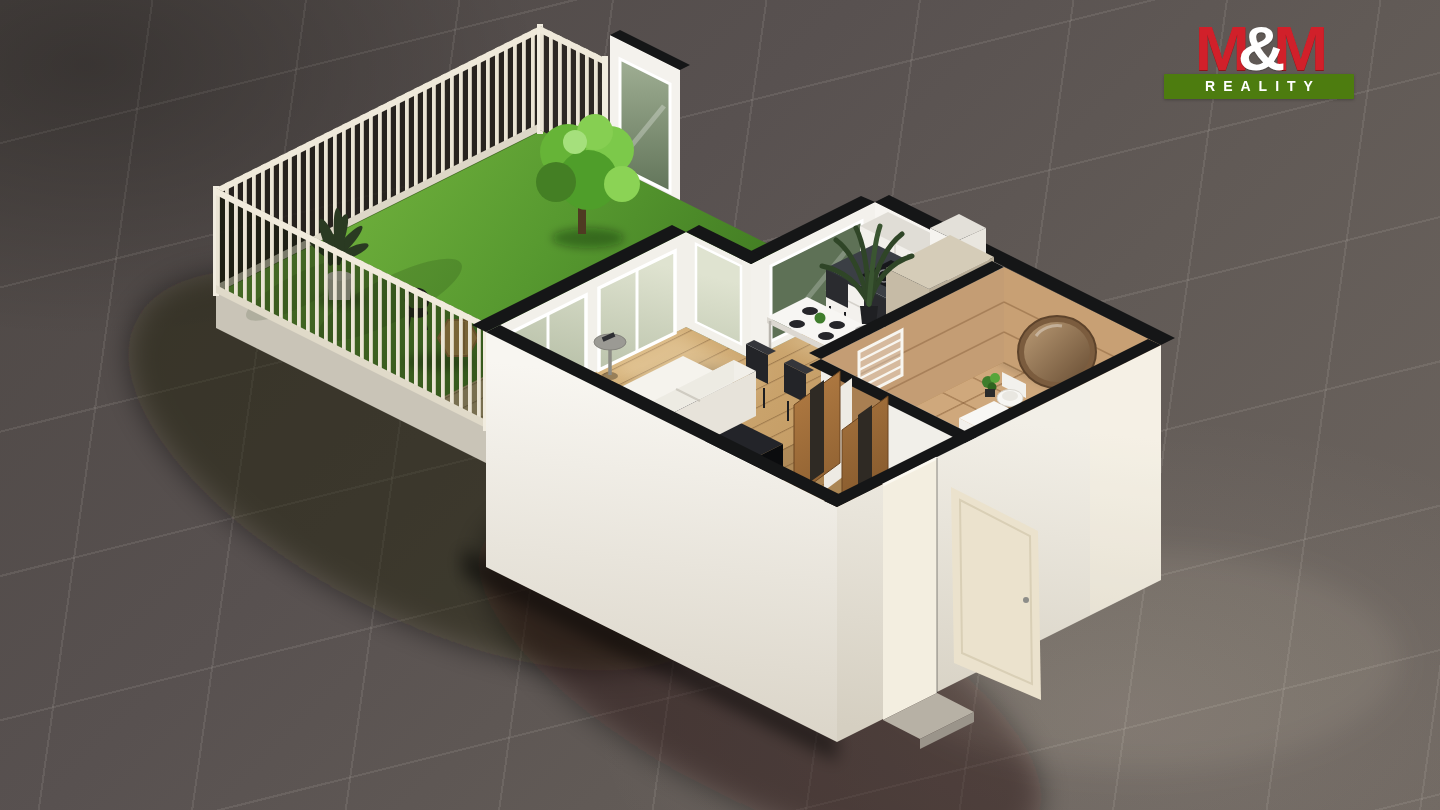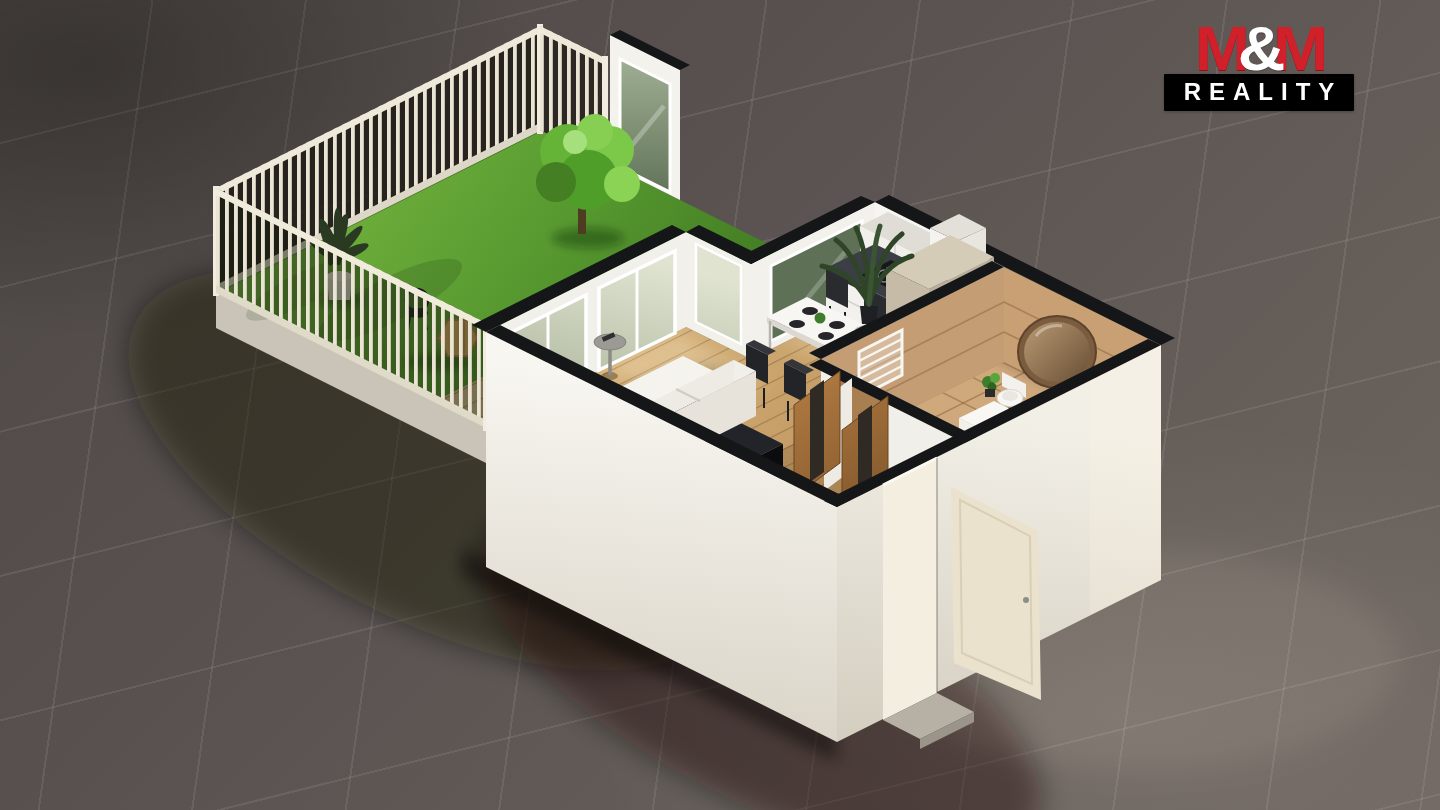--- a/index.html
+++ b/index.html
@@ -16,22 +16,22 @@
   .stage{position:absolute;inset:0;}
   svg{position:absolute;left:0;top:0;}
   .logo{position:absolute;top:18px;right:86px;width:190px;text-align:center;user-select:none;}
   .logo-mm{
     font-weight:900;font-size:66px;line-height:60px;letter-spacing:-5px;
     color:#d1202a;text-shadow:0 1px 0 #8e1318;
     transform:scaleY(.96);
   }
   .logo-mm .amp{color:#ffffff;position:relative;z-index:2;margin:0 -7px;text-shadow:0 1px 1px rgba(0,0,0,.25);}
   .logo-bar{
-    margin-top:-4px;background:#000000;color:#ffffff;
-    font-weight:700;font-size:24px;letter-spacing:8px;text-indent:8px;
+    margin-top:-4px;background:#4d7c0f;color:#ffffff;
+    font-weight:700;font-size:14px;letter-spacing:8px;text-indent:8px;
     padding:4px 2px 5px 2px;border-radius:1px;
     box-shadow:0 1px 3px rgba(0,0,0,.25);
   }
 </style>
 </head>
 <body>
 
 <div class="stage">
 
 <svg width="1440" height="810" viewBox="0 0 1440 810">

